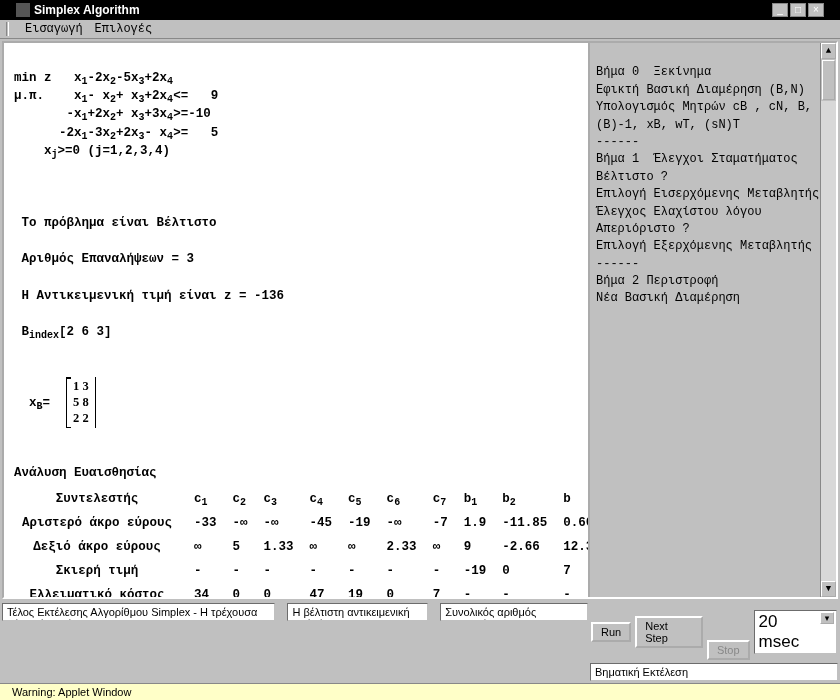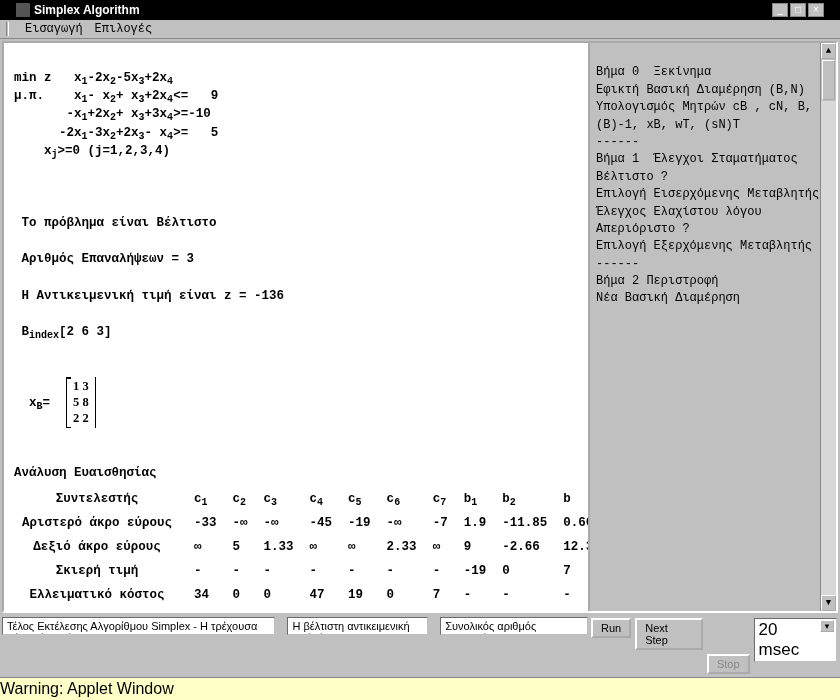--- a/index.html
+++ b/index.html
@@ -17,27 +17,27 @@
   .main { flex:1; padding:8px 10px; overflow:auto; font-size:12.5px; font-weight:bold; line-height:1.45; white-space:pre; }
   .side { width:248px; background:#c0c0c0; border-left:2px inset #fff; padding:4px 6px; font-size:12px; font-family:"Courier New",monospace; line-height:1.45; position:relative; white-space:pre-wrap; word-break:break-word; }
   .side .scroll { position:absolute; right:0; top:0; bottom:0; width:16px; background:#c0c0c0; border-left:1px solid #888; display:flex; flex-direction:column; }
   .side .scroll .arrow { height:16px; background:#c0c0c0; border:1px outset #fff; text-align:center; font-size:9px; line-height:14px; }
   .side .scroll .thumb { height:40px; background:#c0c0c0; border:1px outset #fff; margin:1px; }
   .side .scroll .track { flex:1; background:#d8d8d8; }
   .bottom { display:flex; gap:2px; padding:2px; }
   .bottom-left { flex:1; display:flex; flex-direction:row; gap:12px; }
   .statusline { background:#fff; border:1px inset #c0c0c0; padding:2px 4px; font-family:Arial,sans-serif; font-size:11px; height:18px; overflow:hidden; }
   .bottom-right { width:248px; display:flex; flex-direction:column; gap:2px; }
-  .btnrow { display:flex; gap:4px; align-items:flex-start; background:#c0c0c0; padding:1px; }
+  .btnrow { display:flex; gap:4px; align-items:center; background:#c0c0c0; padding:1px; }
   .btn { background:#c0c0c0; border:2px outset #fff; font-family:Arial,sans-serif; font-size:11px; padding:2px 8px; cursor:default; }
   .btn.disabled { color:#888;margin-top:36px; }
   .sel { background:#fff; border:1px inset #c0c0c0; font-family:Arial,sans-serif; font-size:17px; padding:1px 14px 1px 4px; position:relative; }
   .sel::after { content:"▾"; position:absolute; right:2px; top:1px; font-size:9px; background:#c0c0c0; border:1px outset #fff; width:12px; text-align:center; }
   .inputwide { background:#fff; border:1px inset #c0c0c0; padding:2px 4px; font-family:Arial,sans-serif; font-size:11px; height:18px; }
-  .warning { background:#ffffc8; font-family:Arial,sans-serif; font-size:16px; padding:2px 0; border-top:1px solid #888; }
+  .warning { background:#ffffc8; font-family:Arial,sans-serif; font-size:11px; padding:2px 12px; border-top:1px solid #888; }
   .block { display:block; }
   .matrix { display:inline-block; vertical-align:middle; border-left:1.5px solid #000; border-right:1.5px solid #000; padding:2px 6px; margin-left:16px; position:relative; line-height:1.25;font-family:Liberation Serif, serif; }
   .matrix::before, .matrix::after { content:""; position:absolute; width:4px; height:1.5px; background:#000; }
   .matrix::before { top:0; left:0; box-shadow: calc(100% + 8px) 0 0 #000; }
   .matrix::after { bottom:0; left:0; box-shadow: calc(100% + 8px) 0 0 #000; }
   .sub { font-size:0.8em; position:relative; top:0.3em; }
   table.sens { border-collapse:collapse; margin-top:4px; }
   table.sens td, table.sens th { padding:3px 8px; text-align:left; font-weight:bold; font-size:12.5px; white-space:nowrap; }
   table.sens td:first-child, table.sens th:first-child { text-align:center; padding-right:14px; }
 </style>
@@ -136,17 +136,18 @@
       <div class="statusline">Η βέλτιστη αντικειμενική τιμή είναι z</div>
       <div class="statusline">Συνολικός αριθμός επαναλήψεων = 3</div>
     </div>
     <div class="bottom-right">
       <div class="btnrow">
         <div class="btn">Run</div>
         <div class="btn">Next Step</div>
         <div class="btn disabled">Stop</div>
         <div class="sel">20 msec</div>
       </div>
+      <div class="inputwide">Βηματική Εκτέλεση</div>
     </div>
   </div>
 
   <div class="warning">Warning: Applet Window</div>
 </div>
 
 </body></html>

